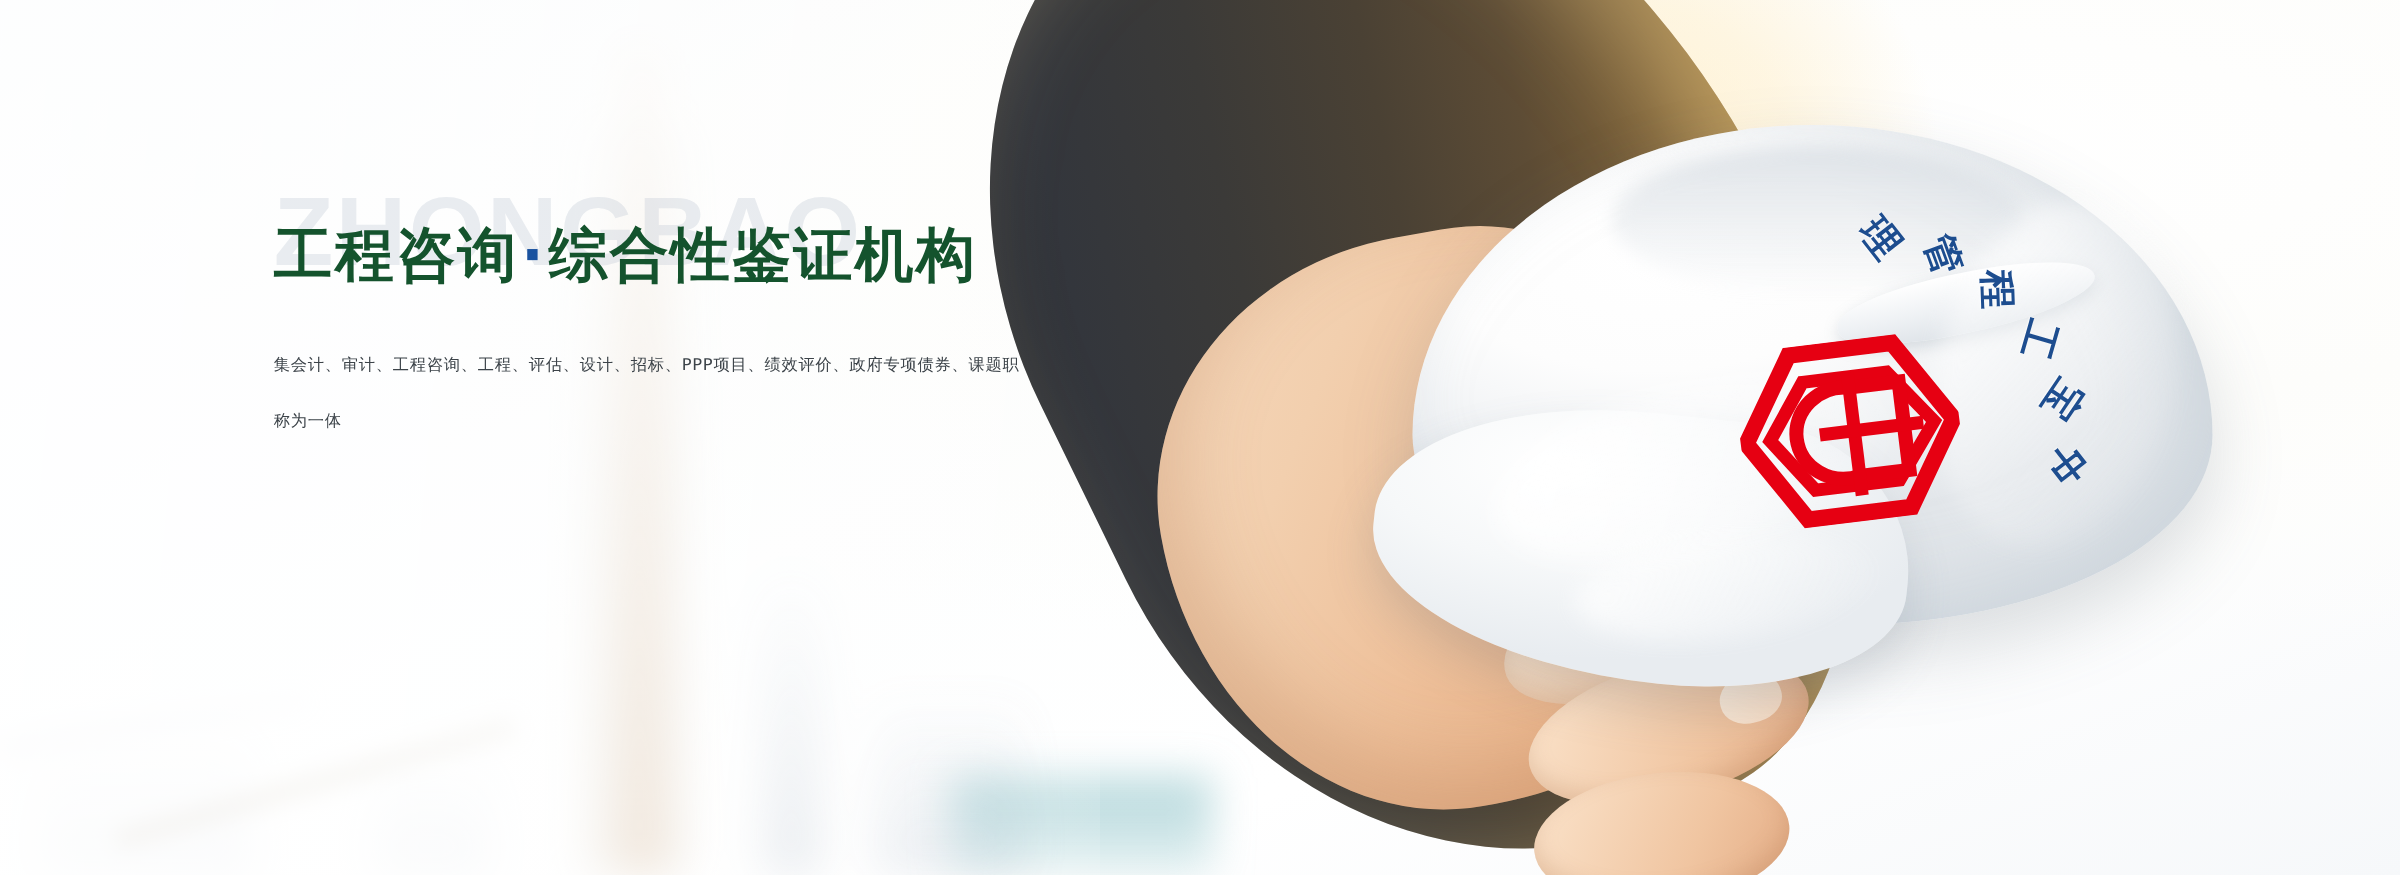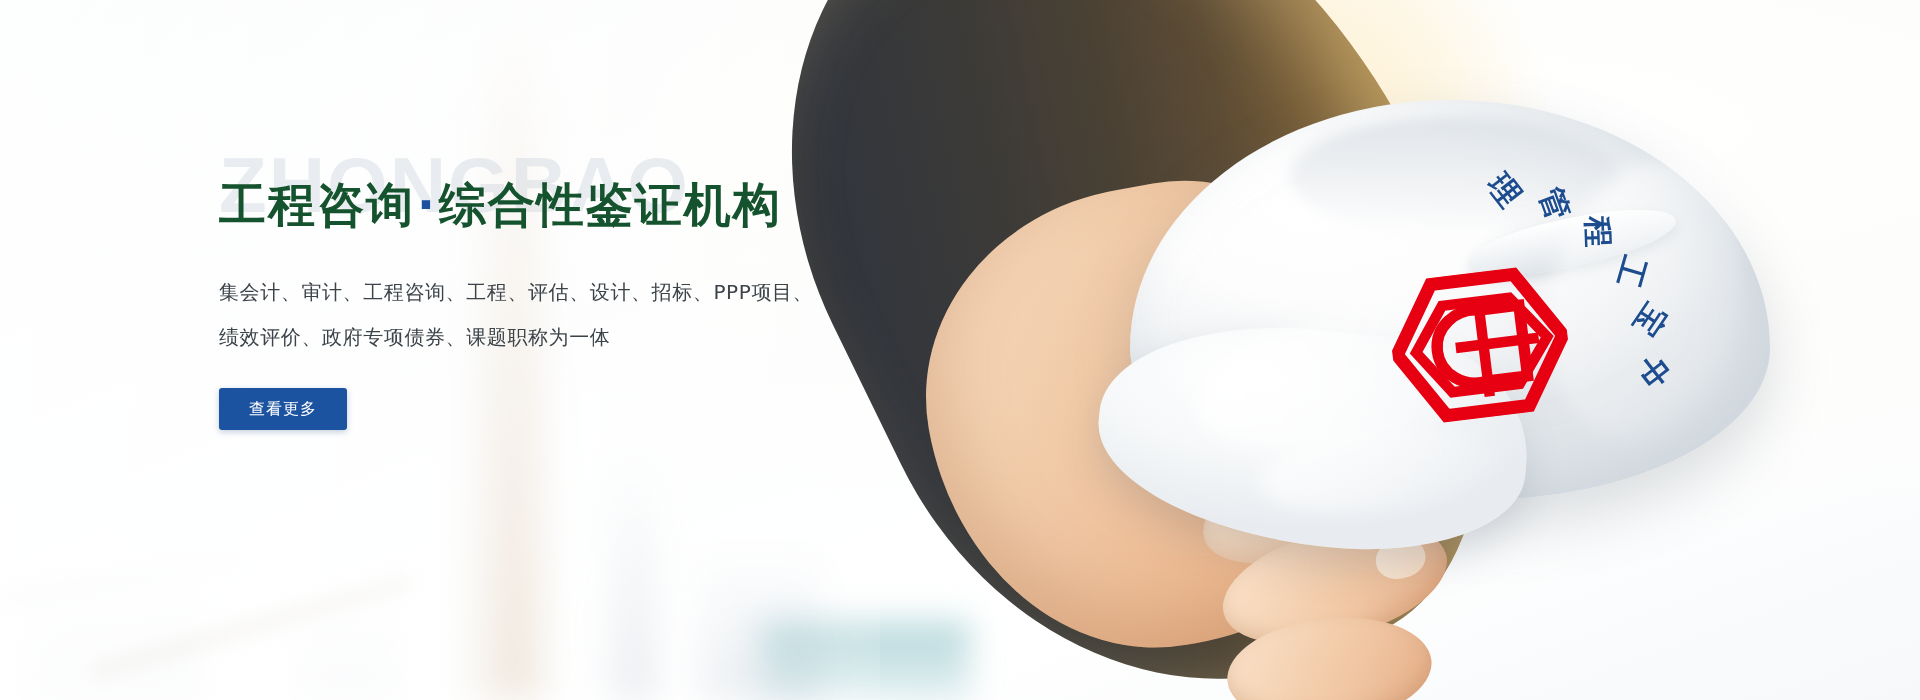--- a/index.html
+++ b/index.html
@@ -175,21 +175,21 @@
     display:block;
     font-size:47px;line-height:54px;font-weight:bold;
     letter-spacing:2px;white-space:nowrap;
     font-family:"DejaVu Sans","Liberation Sans",sans-serif;
   }
   .hl-blue{color:#14532d;}
   .hl-orange{color:#14532d;}
   .sep{color:#1b53a0;padding:0 2px;}
   .subtitle{
     margin-top:38px;
-    font-size:20px;line-height:45px;color:#3c4349;
+    font-size:13px;line-height:45px;color:#3c4349;
     letter-spacing:.6px;max-width:600px;
     font-family:"DejaVu Sans","Liberation Sans",sans-serif;
   }
   .cta{
     display:inline-block;margin-top:28px;
     padding:0 30px;height:42px;line-height:42px;
     background:#1b53a0;color:#ffffff;
     font-size:16px;letter-spacing:1px;border:0;border-radius:3px;
     cursor:pointer;
     font-family:"DejaVu Sans","Liberation Sans",sans-serif;
@@ -270,16 +270,15 @@
 
   <div class="content">
     <div class="watermark">ZHONGBAO</div>
 
     <div class="headline">
       <span class="hl-line"><span class="hl-blue">工程咨询</span><span class="sep">·</span><span class="hl-blue">综合性</span><span class="hl-orange">鉴证机构</span></span>
     </div>
 
     <div class="subtitle">集会计、审计、工程咨询、工程、评估、设计、招标、PPP项目、绩效评价、政府专项债券、课题职称为一体</div>
 
-    <button class="cta">查看更多</button>
   </div>
 
 </div>
 
 </body></html>

